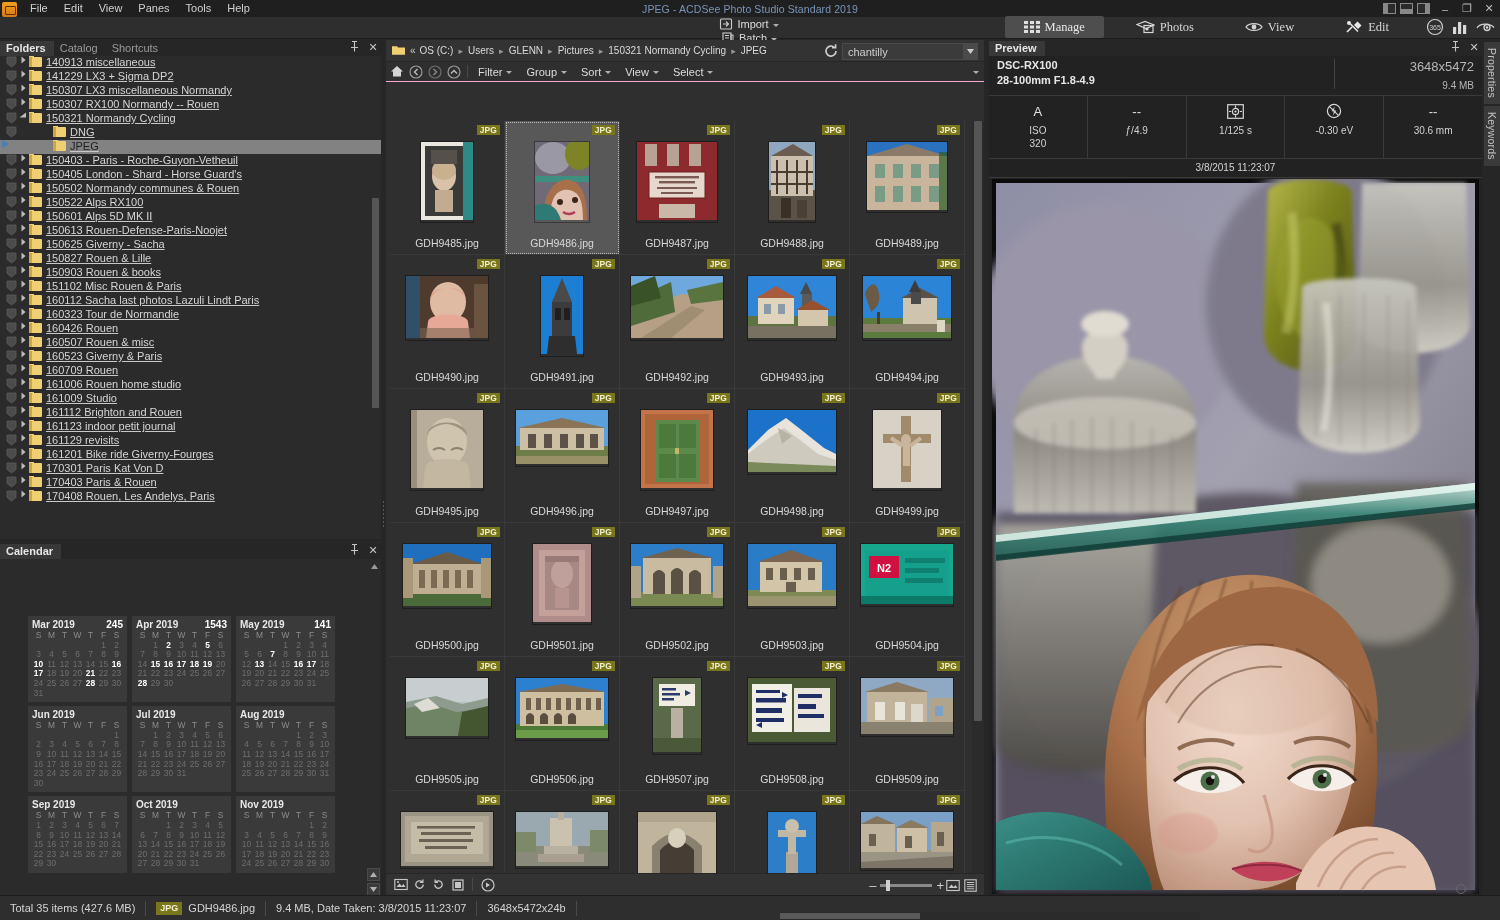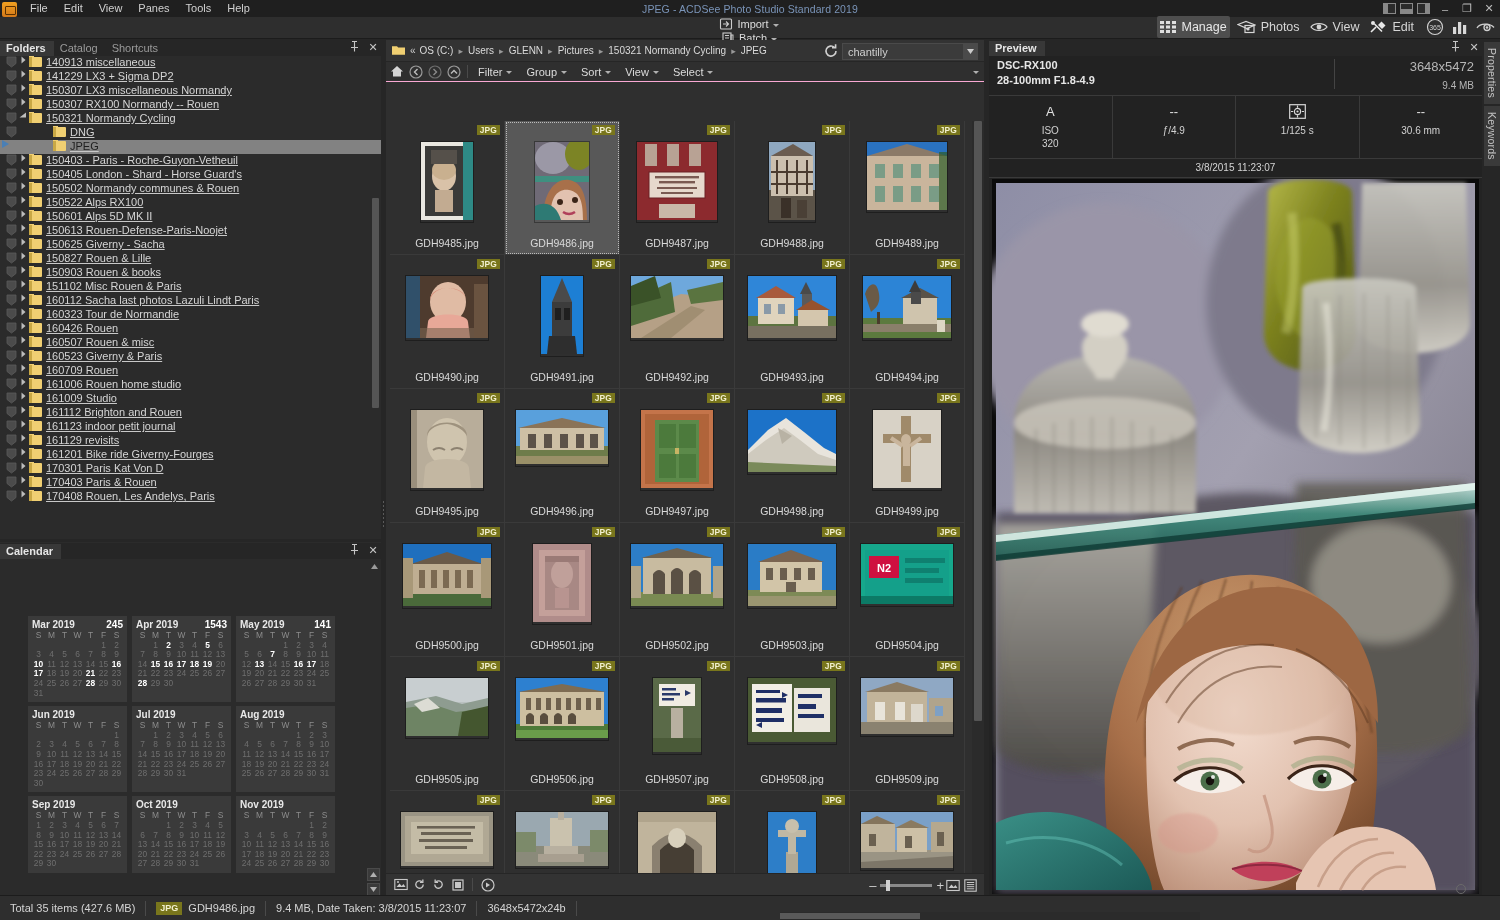--- a/index.html
+++ b/index.html
@@ -59,22 +59,22 @@
   .tb-item { display:flex; align-items:center; padding:0 4px 0 2px; height:20px; cursor:default;}
   .tb-ic { width:14px; height:14px; margin-right:4px; position:relative; }
   .tb-lbl { font-size:11px; color:#dcdcdc; margin-right:4px; }
   .caret { width:0; height:0; border-left:3px solid transparent; border-right:3px solid transparent;
            border-top:3.5px solid #b0b0b0; margin-top:2px; }
   .caret.sm { border-left-width:2.5px; border-right-width:2.5px; border-top-width:3px; }
 
   
   .modes { position:absolute; right:4px; top:15px; display:flex; align-items:center; height:24px; z-index:5;}
   .mode {
-    display:flex; align-items:center; height:22px; padding:0 3px; margin-right:4px;
-    font-size:12.5px; color:#d6d6d6; border-radius:2px;
+    display:flex; align-items:center; height:22px; padding:0 19px; margin-right:13px;
+    font-size:12.5px; color:#d6d6d6; border-radius:2px;font-family:Liberation Serif, serif;
   }
   .mode.active { background:#4e4e4e; color:#e8e8e8; }
   .mode .mi { margin-right:5px; display:flex; align-items:center;}
   .mode-ic { width:22px; height:22px; display:flex; align-items:center; justify-content:center; margin-left:3px;}
 
   
   .left { position:absolute; left:0; top:40px; width:381px; height:855px; background:#2b2b2b; }
   .pane-tabs { height:16px; background:#262626; display:flex; align-items:flex-end; position:relative; }
   .ptab { font-size:11px; padding:1px 8px 2px 6px; color:#9a9a9a; }
   .ptab.active { color:#e6e6e6; background:#383838; font-weight:bold; }
@@ -2370,20 +2370,30 @@
         <div class="exif-cell">
           <div class="exif-r1">
             <svg width="17" height="15" viewBox="0 0 17 15">
                 <rect x="0.7" y="0.7" width="15.6" height="13.6" fill="none" stroke="#d8d8d8" stroke-width="1.2"></rect>
                 <circle cx="8.5" cy="7.5" r="3.1" fill="none" stroke="#d8d8d8" stroke-width="1.2"></circle>
                 <circle cx="8.5" cy="7.5" r="1.1" fill="#d8d8d8"></circle>
                 <path d="M8.5 1.6v2.2M8.5 11.2v2.2M2 7.5h2.2M12.8 7.5H15" stroke="#d8d8d8" stroke-width="1.2"></path>
               </svg>
           </div>
           <div class="exif-r2">1/125 s</div>
+        </div>
+        <div class="exif-cell">
+          <div class="exif-r1">
+            <svg width="16" height="16" viewBox="0 0 16 16">
+                <circle cx="8" cy="8" r="6.6" fill="none" stroke="#d8d8d8" stroke-width="1.2"></circle>
+                <path d="M8.6 3.5L5.6 8.3h2.2l-0.6 4.2 3.1-5h-2.3z" fill="#d8d8d8"></path>
+                <path d="M3.3 3.3l9.4 9.4" stroke="#d8d8d8" stroke-width="1.2"></path>
+              </svg>
+          </div>
+          <div class="exif-r2">-0.30 eV</div>
         </div>
         <div class="exif-cell">
           <div class="exif-r1">--</div>
           <div class="exif-r2">30.6 mm</div>
         </div>
       </div>
       <div class="exif-date">3/8/2015 11:23:07</div>
     </div>
 
     <div class="pview">

